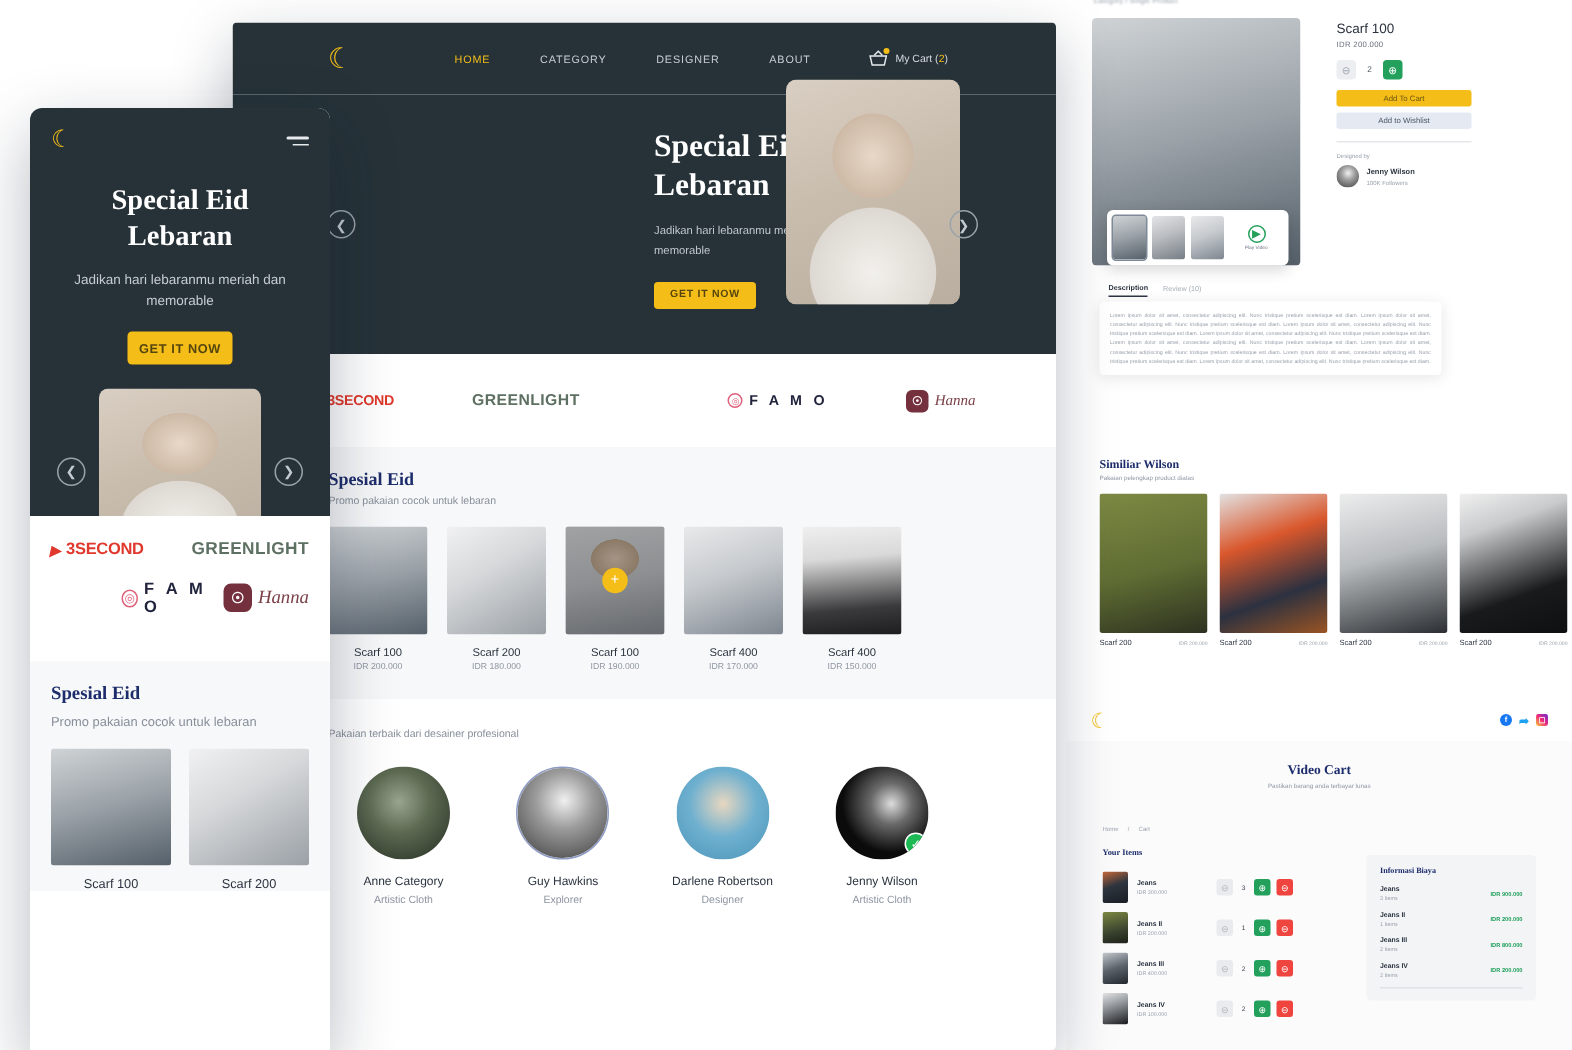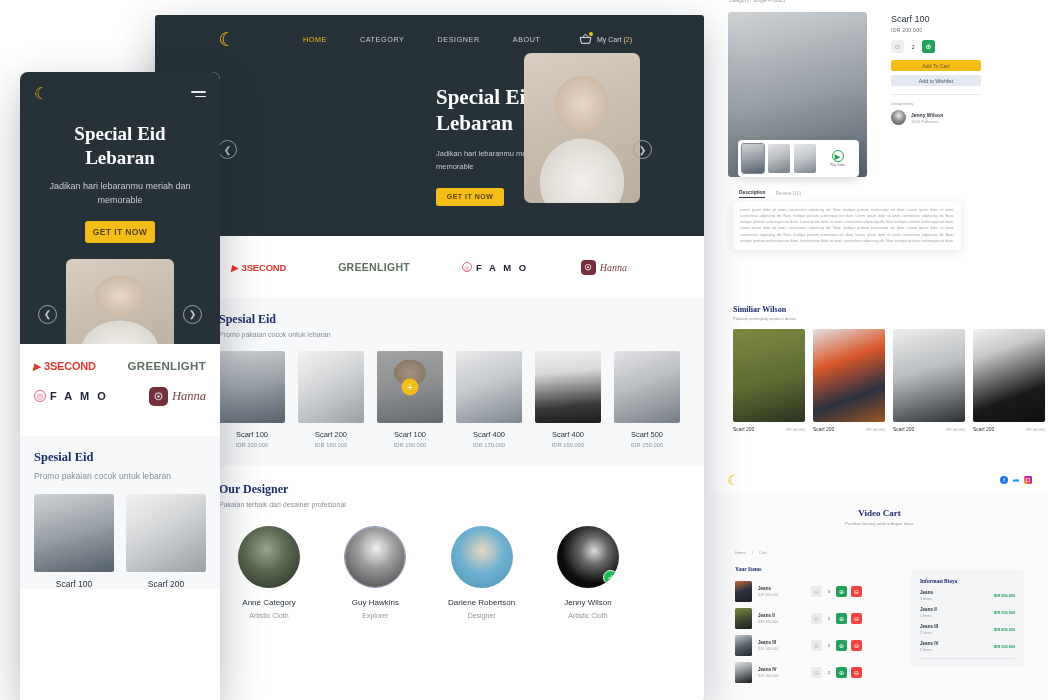--- a/index.html
+++ b/index.html
@@ -217,21 +217,21 @@
   .mob-prod-row { display:flex; gap:12px; margin-top:13px; }
   .mob-prod { width:80px; }
   .mob-prod-img { width:80px; height:78px; border-radius:2px; overflow:hidden; background:#d8dadd; }
   .mob-prod-name { font-size:8.5px; color:#2b3440; text-align:center; margin-top:7px; }
 
   
   .b3s { display:flex; align-items:center; gap:3px; }
   .b3s .mark { color:#e0382c; font-size:13px; font-weight:bold; line-height:1; transform:skewX(-12deg); }
   .b3s .txt { color:#e0382c; font-weight:bold; letter-spacing:-.2px; }
   .bgl { color:#5d7062; font-weight:bold; letter-spacing:.3px; }
-  .bfamo { display:flex; align-items:center; gap:4px; }
+  .bfamo { display:flex; align-items:center; gap:4px;margin-left:47px; }
   .bfamo .ring { border:1px solid #e0607a; border-radius:50%; display:flex; align-items:center; justify-content:center; color:#e0607a; }
   .bfamo .txt { color:#21243d; font-weight:bold; letter-spacing:2.5px; }
   .bhanna { display:flex; align-items:center; gap:4px; }
   .bhanna .badge { background:#74303c; color:#fff; display:flex; align-items:center; justify-content:center; font-weight:bold; }
   .bhanna .txt { color:#7a4048; font-family:"Liberation Serif", serif; font-style:italic; }
 
   
   .ph { width:100%; height:100%; }
   .ph-a { background:
       radial-gradient(ellipse 42% 34% at 50% 34%, #e8d8c8 0%, #cdb9a6 55%, transparent 56%),
@@ -573,34 +573,26 @@
             <div class="prod-name">Scarf 400</div>
             <div class="prod-price">IDR 170.000</div>
           </div>
           <div class="prod-card">
             <div class="prod-img">
                 <div class="ph ph-f"></div>
               </div>
             <div class="prod-name">Scarf 400</div>
             <div class="prod-price">IDR 150.000</div>
           </div>
-          <div class="prod-card">
-            <div class="prod-img">
-                <div class="ph ph-d"></div>
-              </div>
-            <div class="prod-name">Scarf 500</div>
-            <div class="prod-price">IDR 250.000</div>
-          </div>
         </div>
       </div>
     </div>
 
     <div class="desk-sec2">
       <div class="sec-inner">
-        <div class="sec-h navyhead">Our Designer</div>
         <div class="sec-sub">Pakaian terbaik dari desainer profesional</div>
         <div class="desg-row">
           <div class="desg-card">
             <div class="desg-av">
                 <div class="ph ph-dark1"></div>
               </div>
             <div class="desg-name">Anne Category</div>
             <div class="desg-role">Artistic Cloth</div>
           </div>
           <div class="desg-card">

